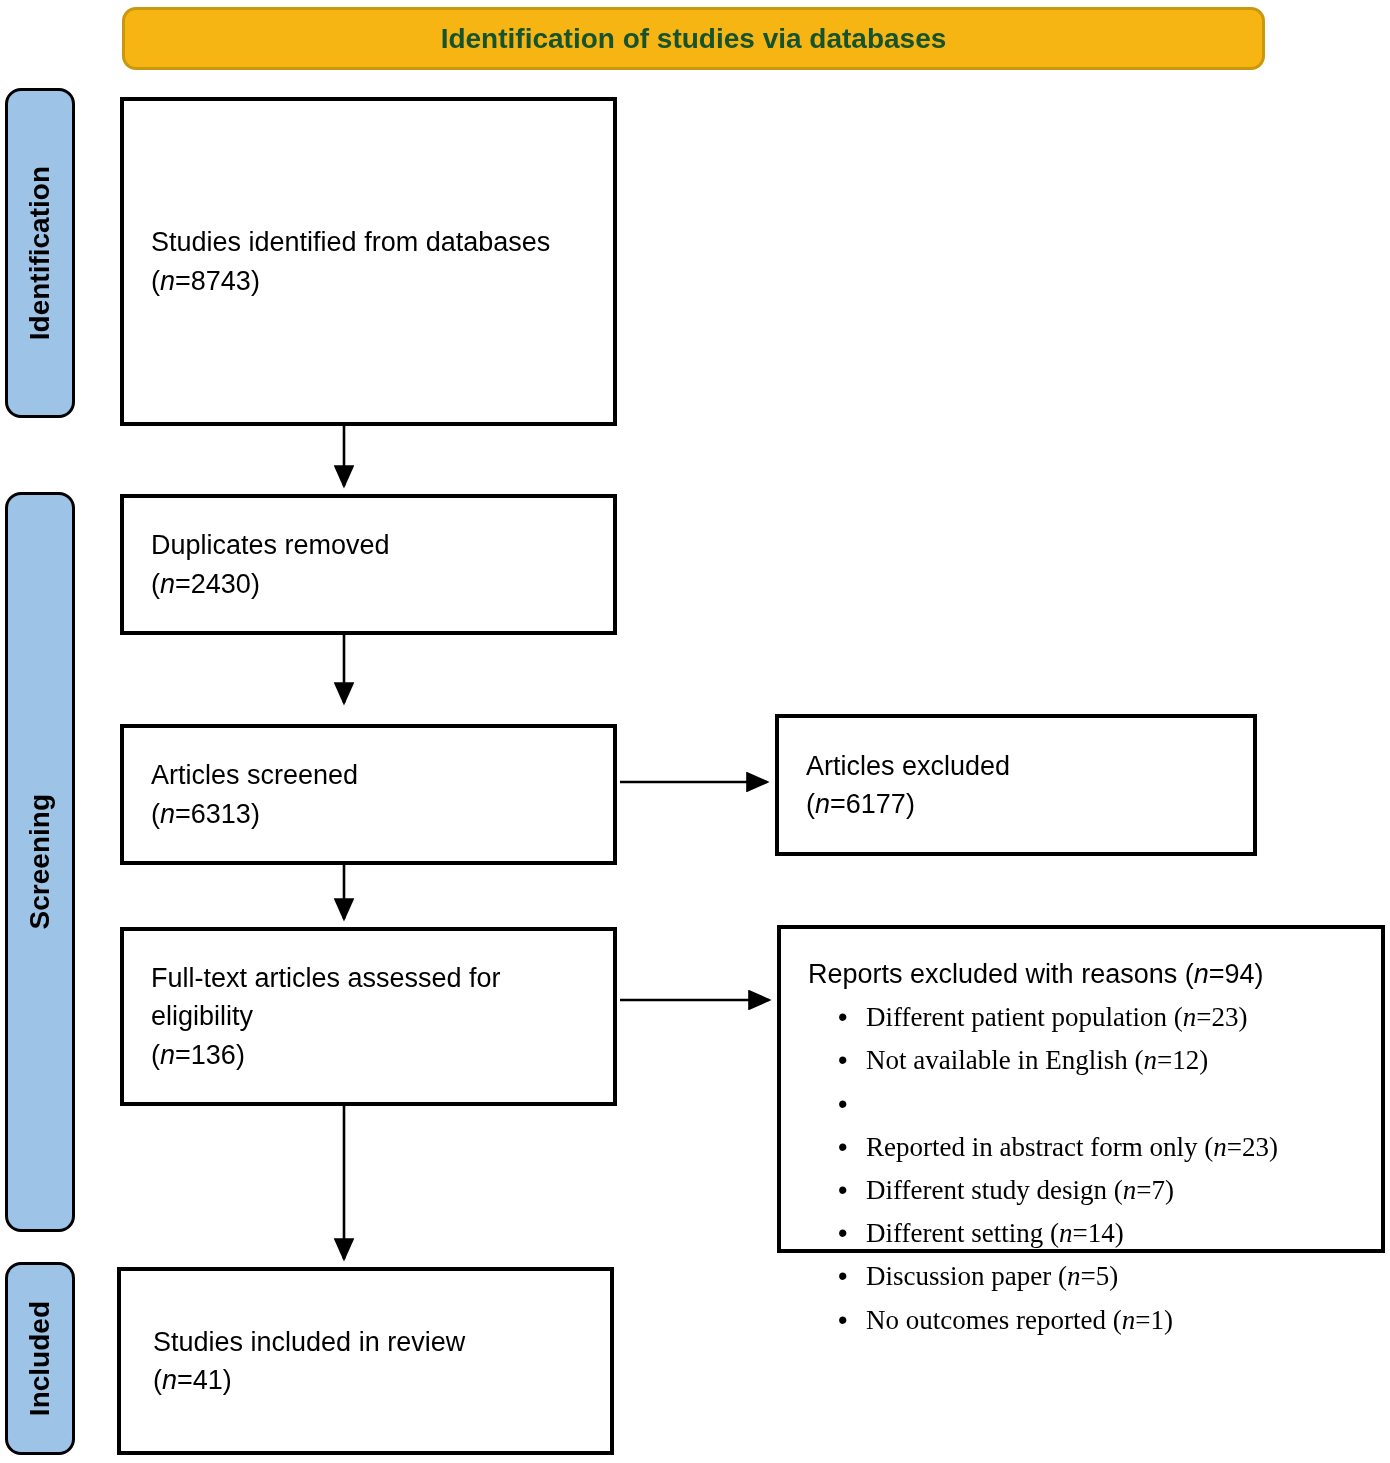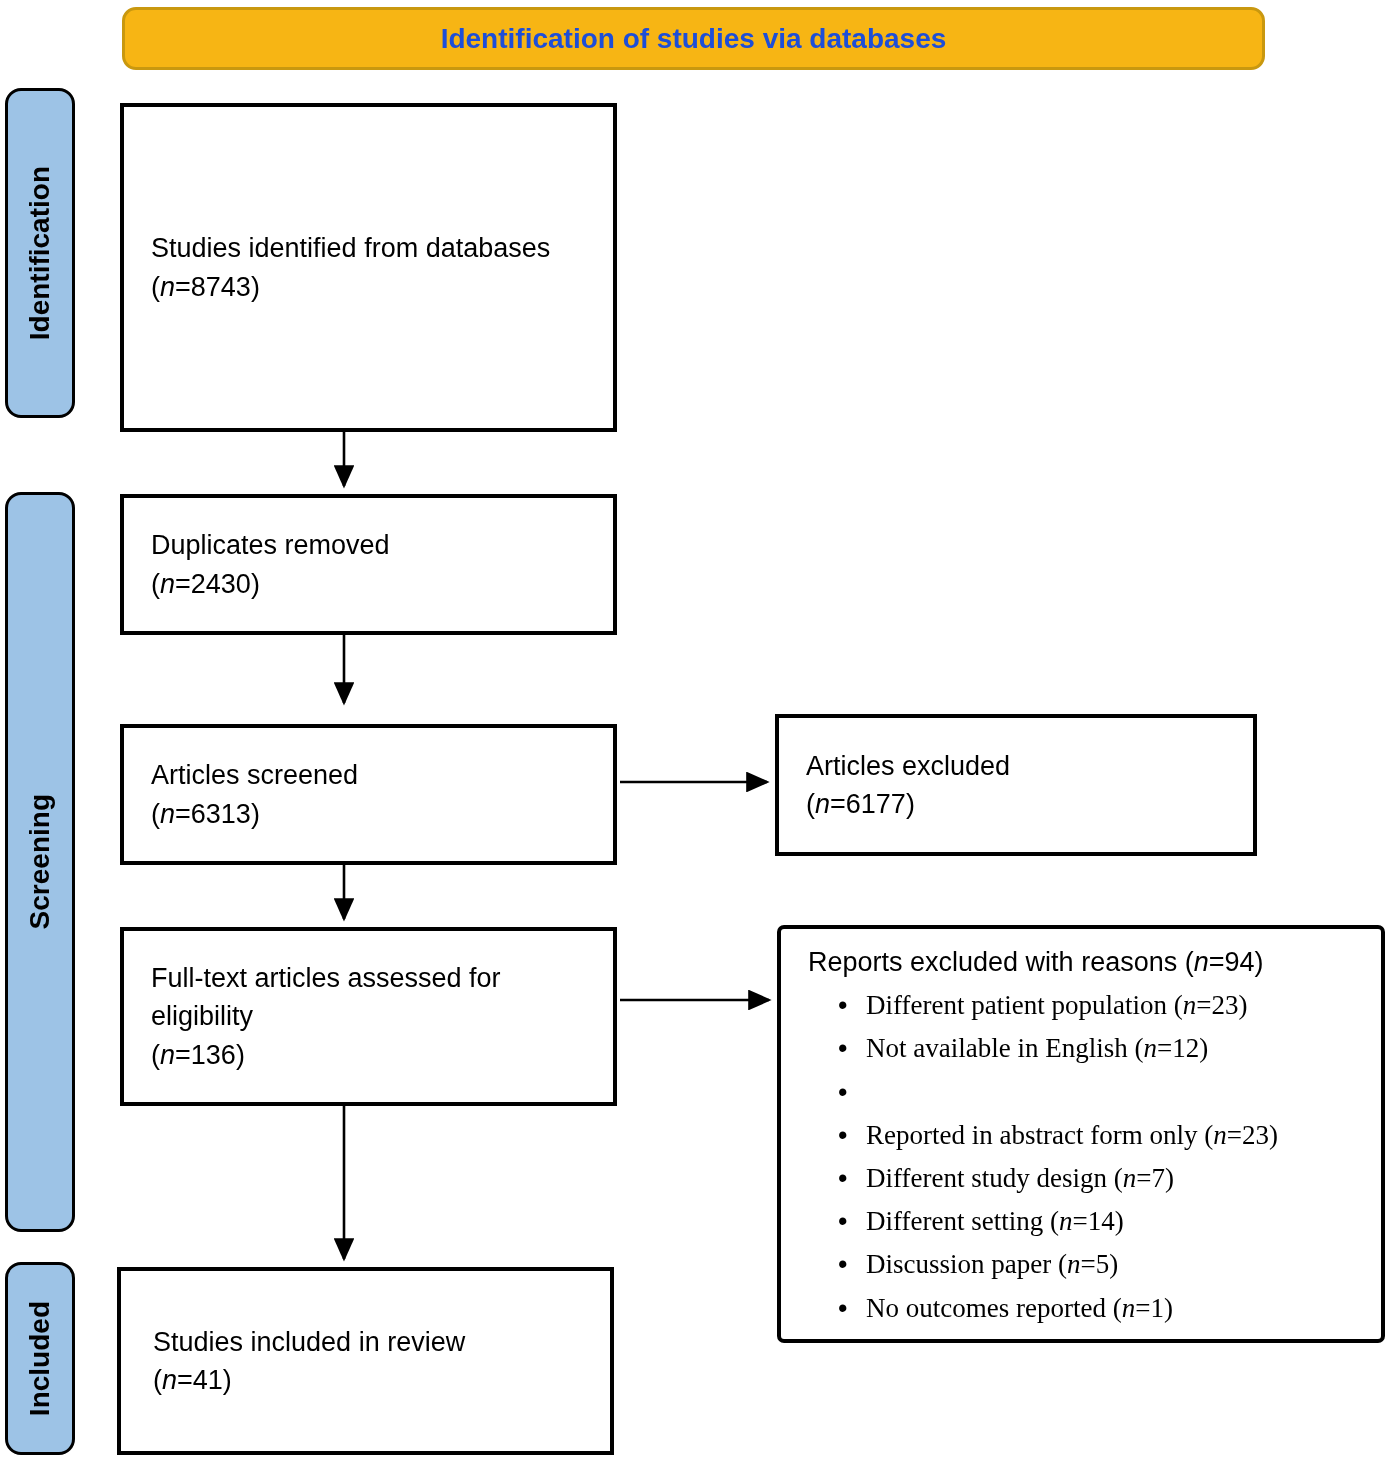--- a/index.html
+++ b/index.html
@@ -25,21 +25,21 @@
     left: 122px; top: 7px;
     width: 1143px; height: 63px;
     background: var(--banner-fill);
     border: 3px solid var(--banner-border);
     border-radius: 14px;
     display: flex;
     align-items: center;
     justify-content: center;
     font-size: 28px;
     font-weight: bold;
-    color: #1d4ed8;
+    color: #14532d;
   }
   .stage {
     position: absolute;
     left: 5px;
     width: 70px;
     background: var(--stage-fill);
     border: 3.5px solid #000;
     border-radius: 16px;
     display: flex;
     align-items: center;
@@ -62,32 +62,31 @@
     border: 4px solid #000;
     display: flex;
     flex-direction: column;
     justify-content: center;
     padding-left: 27px;
     padding-right: 12px;
     font-size: 27px;
     line-height: 1.42;
     color: #000;
   }
-  .box-identified { left: 120px; top: 103px;  width: 497px; height: 329px; }
+  .box-identified { left: 120px; top: 97px;  width: 497px; height: 329px; }
   .box-duplicates { left: 120px; top: 494px; width: 497px; height: 141px; }
   .box-screened   { left: 120px; top: 724px; width: 497px; height: 141px; justify-content: center; }
   .box-fulltext   { left: 120px; top: 927px; width: 497px; height: 179px; }
   .box-included   { left: 117px; top: 1267px; width: 497px; height: 188px; padding-left: 32px; }
   .box-excluded   { left: 775px; top: 714px; width: 482px; height: 142px; }
   .box-reports {
-    left: 777px; top: 925px; width: 608px; height: 418px;
+    left: 777px; top: 925px; width: 608px; height: 328px;
     justify-content: flex-start;
-    padding-top: 12px;
+    padding-top: 24px;
     line-height: 1.6;
-    border-radius: 7px;
   }
   .nval i { font-style: italic; }
   .reasons-list {
     list-style: none;
   }
   .reasons-list li {
     display: flex;
   }
   .reasons-list .b {
     width: 58px;

